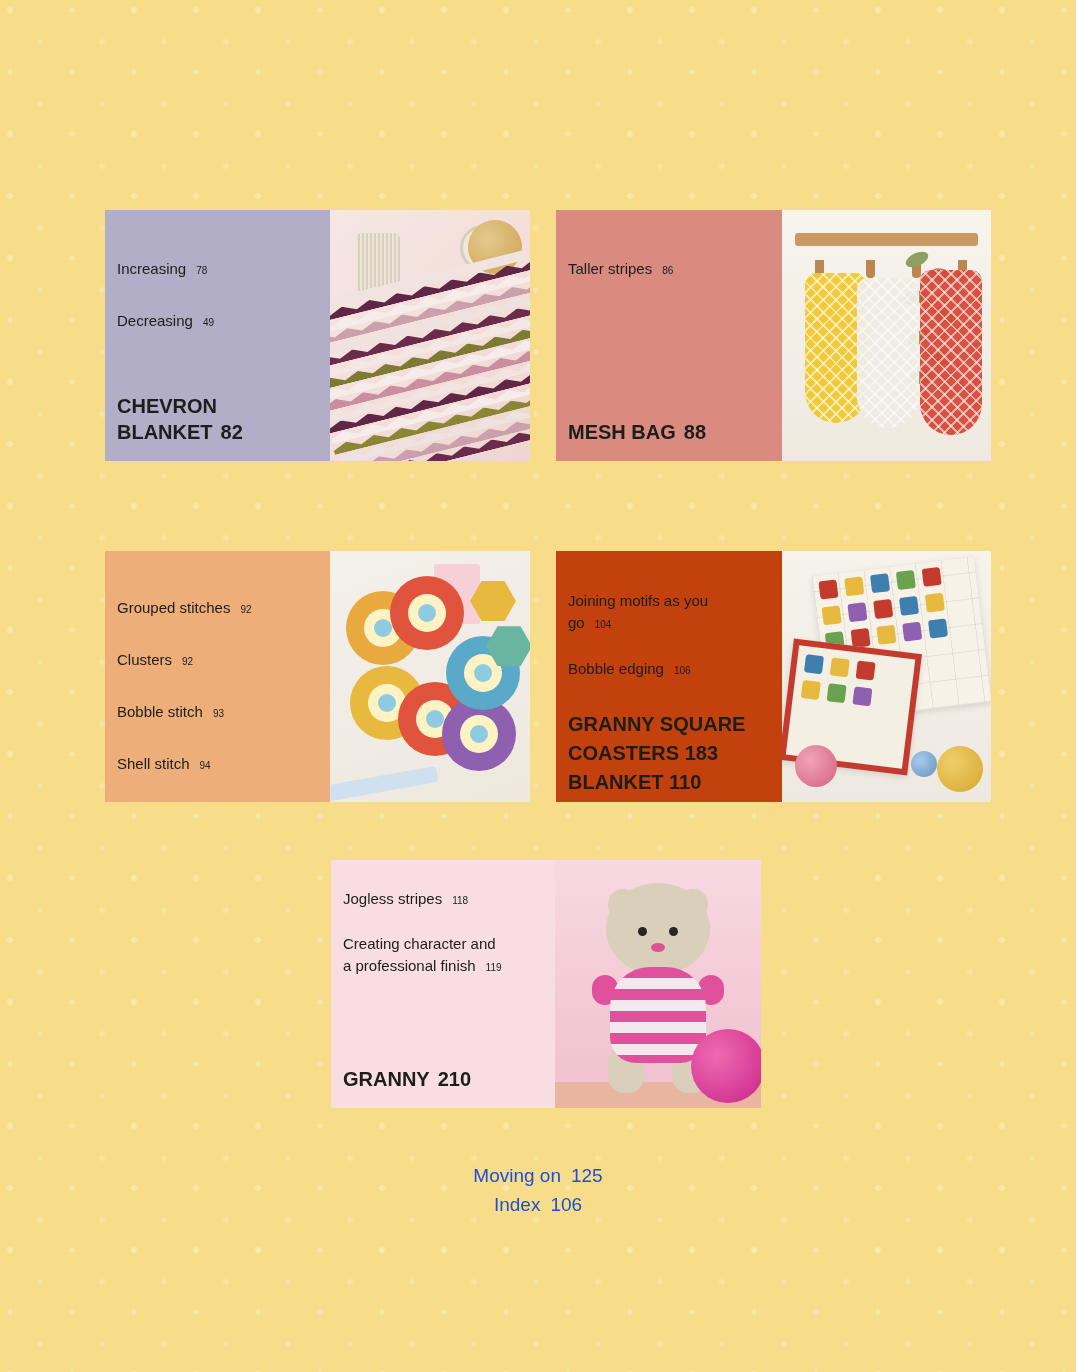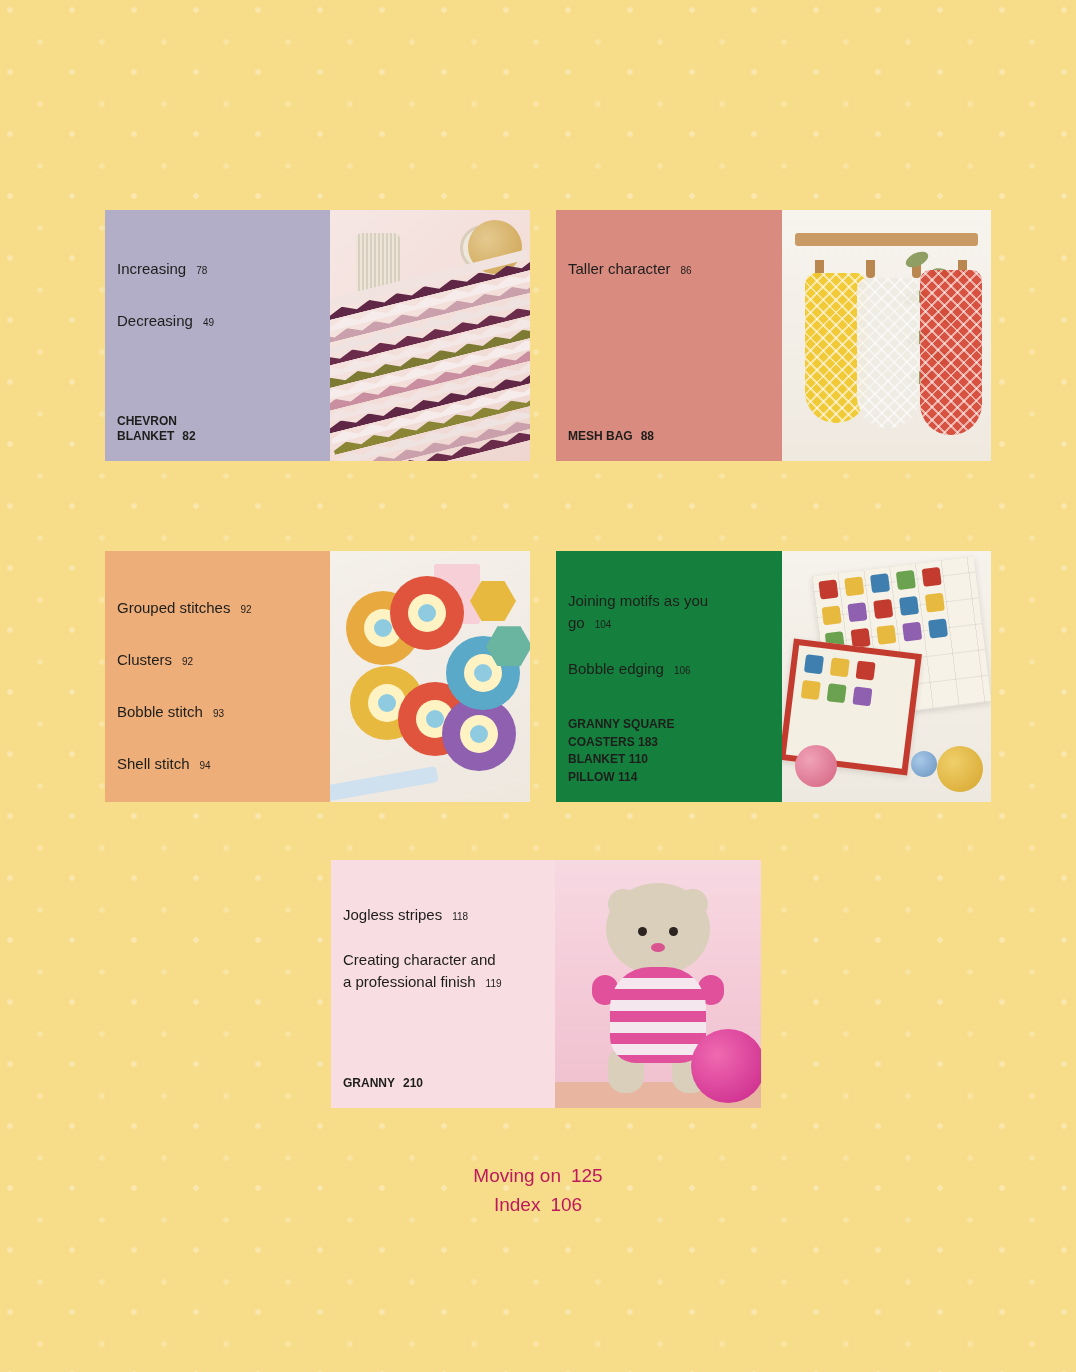--- a/index.html
+++ b/index.html
@@ -52,21 +52,21 @@
     line-height: 1.73;
     color: #1d1d1b;
     white-space: pre-line;
   }
   .entry .pg {
     padding-left: 10px;
     font-size: 10px;
   }
   .project {
     margin-top: auto;
-    font-size: 12px;
+    font-size: 20px;
     font-weight: bold;
     color: #1d1d1b;
     line-height: 1.3;
     white-space: pre-line;
   }
   .project .pg {
     padding-left: 8px;
   }
 
   
@@ -362,21 +362,21 @@
     height: 26px;
     background: #e8b6a0;
   }
 
   
   .footer {
     position: absolute;
     left: 0;
     right: 0;
     text-align: center;
-    color: #be185d;
+    color: #1d4ed8;
   }
   .footer div {
     font-size: 19px;
     line-height: 1.5;
   }
   .footer .pg { padding-left: 10px; }
 </style>
 </head>
 <body>
 
@@ -422,21 +422,21 @@
         <div class="zig" style="background-image:linear-gradient(90deg,#c9a0ab,#c9a0ab);clip-path:polygon(0 60%,6% 0,12% 60%,18% 0,24% 60%,30% 0,36% 60%,42% 0,48% 60%,54% 0,60% 60%,66% 0,72% 60%,78% 0,84% 60%,90% 0,96% 60%,100% 20%,100% 100%,0 100%);"></div>
         <div class="zig" style="background-image:linear-gradient(90deg,#6b2c4b,#6b2c4b);clip-path:polygon(0 60%,6% 0,12% 60%,18% 0,24% 60%,30% 0,36% 60%,42% 0,48% 60%,54% 0,60% 60%,66% 0,72% 60%,78% 0,84% 60%,90% 0,96% 60%,100% 20%,100% 100%,0 100%);"></div>
       </div>
     </div>
   </div>
 
   <div class="card" style="left:556px; top:210px; width:435px; height:251px;">
     <div class="text-pane" style="width:226px; height:100%; background:#d98b80;">
       <div class="entries">
         <div class="entry">
-          <span>Taller character</span><span class="pg">86</span>
+          <span>Taller stripes</span><span class="pg">86</span>
         </div>
       </div>
       <div class="project">
         <span>MESH BAG</span><span class="pg">88</span>
       </div>
     </div>
     <div class="photo photo-mesh" style="width:209px; height:100%;">
       <div class="rail"></div>
       <div class="peg" style="left:16%;"></div>
       <div class="peg" style="left:40%;"></div>
@@ -487,21 +487,21 @@
       <div class="flower" style="left:10%; top:46%;  background:#e8b93f;"></div>
       <div class="flower" style="left:34%; top:52%;  background:#e0533c;"></div>
       <div class="flower" style="left:56%; top:58%;  background:#8f5fb0;"></div>
       <div class="flower" style="left:58%; top:34%;  background:#5aa9c9;"></div>
       <div class="hex" style="left:70%; top:12%; background:#e8b93f;"></div>
       <div class="hex" style="left:78%; top:30%; background:#6ab5a0;"></div>
     </div>
   </div>
 
   <div class="card" style="left:556px; top:551px; width:435px; height:251px;">
-    <div class="text-pane" style="width:226px; height:100%; background:#15803d; padding-top:17px;">
+    <div class="text-pane" style="width:226px; height:100%; background:#c2410c; padding-top:17px;">
       <div class="entries">
         <div class="entry" style="line-height:1.45;">
           <span>Joining motifs as you
 go</span><span class="pg">104</span>
         </div>
         <div class="entry" style="line-height:1.6;">
           <span>Bobble edging</span><span class="pg">106</span>
         </div>
       </div>
       <div class="project" style="line-height:1.45;">
@@ -537,21 +537,21 @@
         <div class="gsq" style="left:34px; top:34px; background:#6aa24f;"></div>
         <div class="gsq" style="left:60px; top:34px; background:#8f5fb0;"></div>
       </div>
       <div class="ball" style="left:6%;  bottom:6%;  width:42px; height:42px; background:radial-gradient(circle at 35% 35%,#f0a3b8,#d4617f);"></div>
       <div class="ball" style="right:4%; bottom:4%;  width:46px; height:46px; background:radial-gradient(circle at 35% 35%,#f0cf6a,#d5a52c);"></div>
       <div class="ball" style="right:26%;bottom:10%; width:26px; height:26px; background:radial-gradient(circle at 35% 35%,#a8c9e8,#6a93c0);"></div>
     </div>
   </div>
 
   <div class="card" style="left:331px; top:860px; width:430px; height:248px;">
-    <div class="text-pane" style="width:224px; height:100%; background:#f8dde3; padding-top:16px;">
+    <div class="text-pane" style="width:224px; height:100%; background:#f8dde3; padding-top:0;">
       <div class="entries">
         <div class="entry" style="line-height:1.7;">
           <span>Jogless stripes</span><span class="pg">118</span>
         </div>
         <div class="entry" style="line-height:1.45;">
           <span>Creating character and
 a professional finish</span><span class="pg">119</span>
         </div>
       </div>
       <div class="project">

